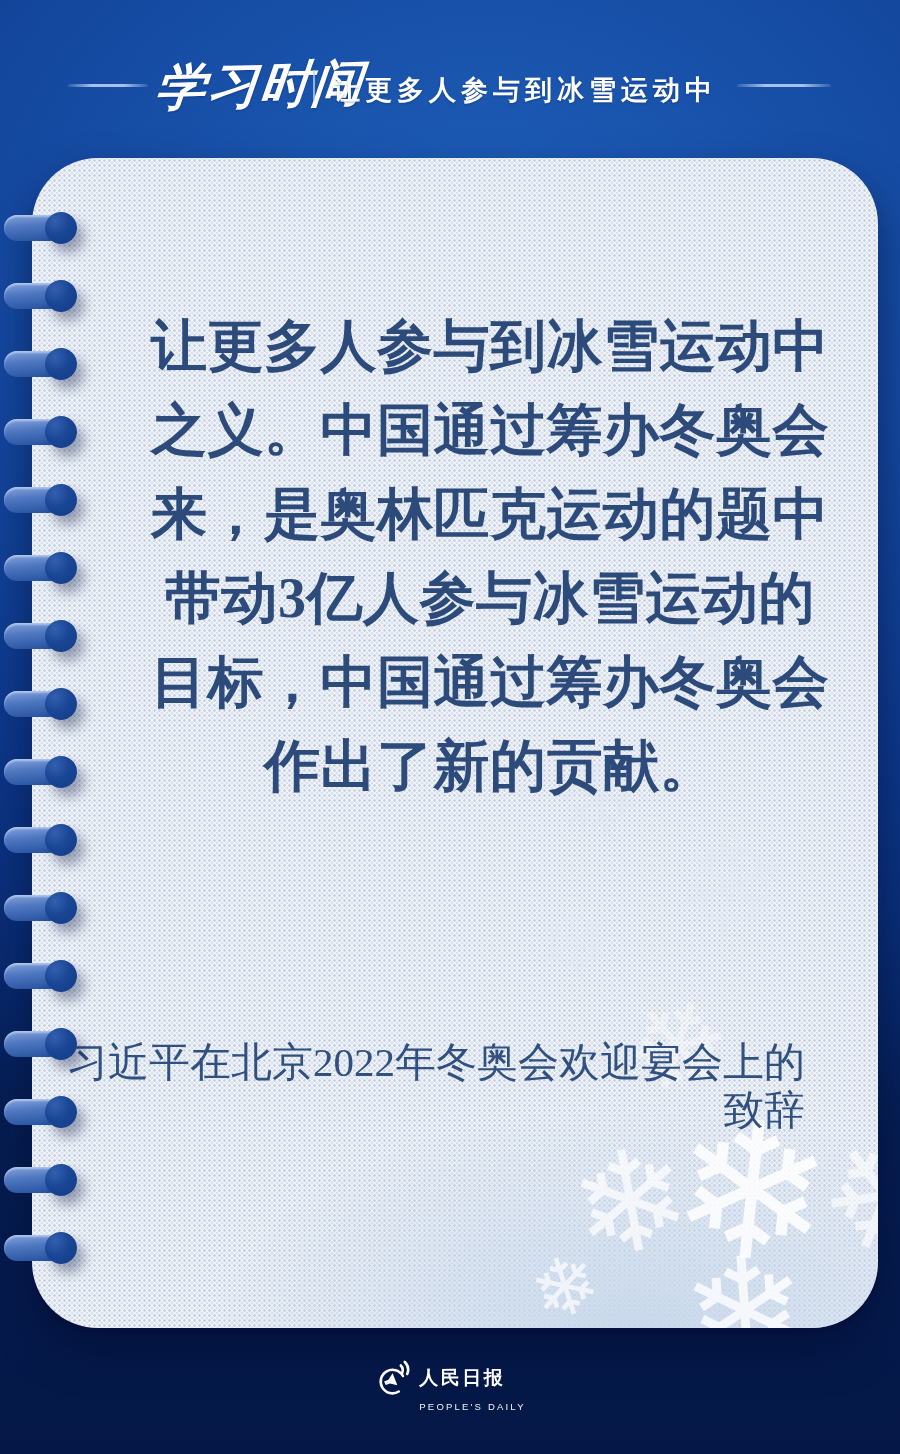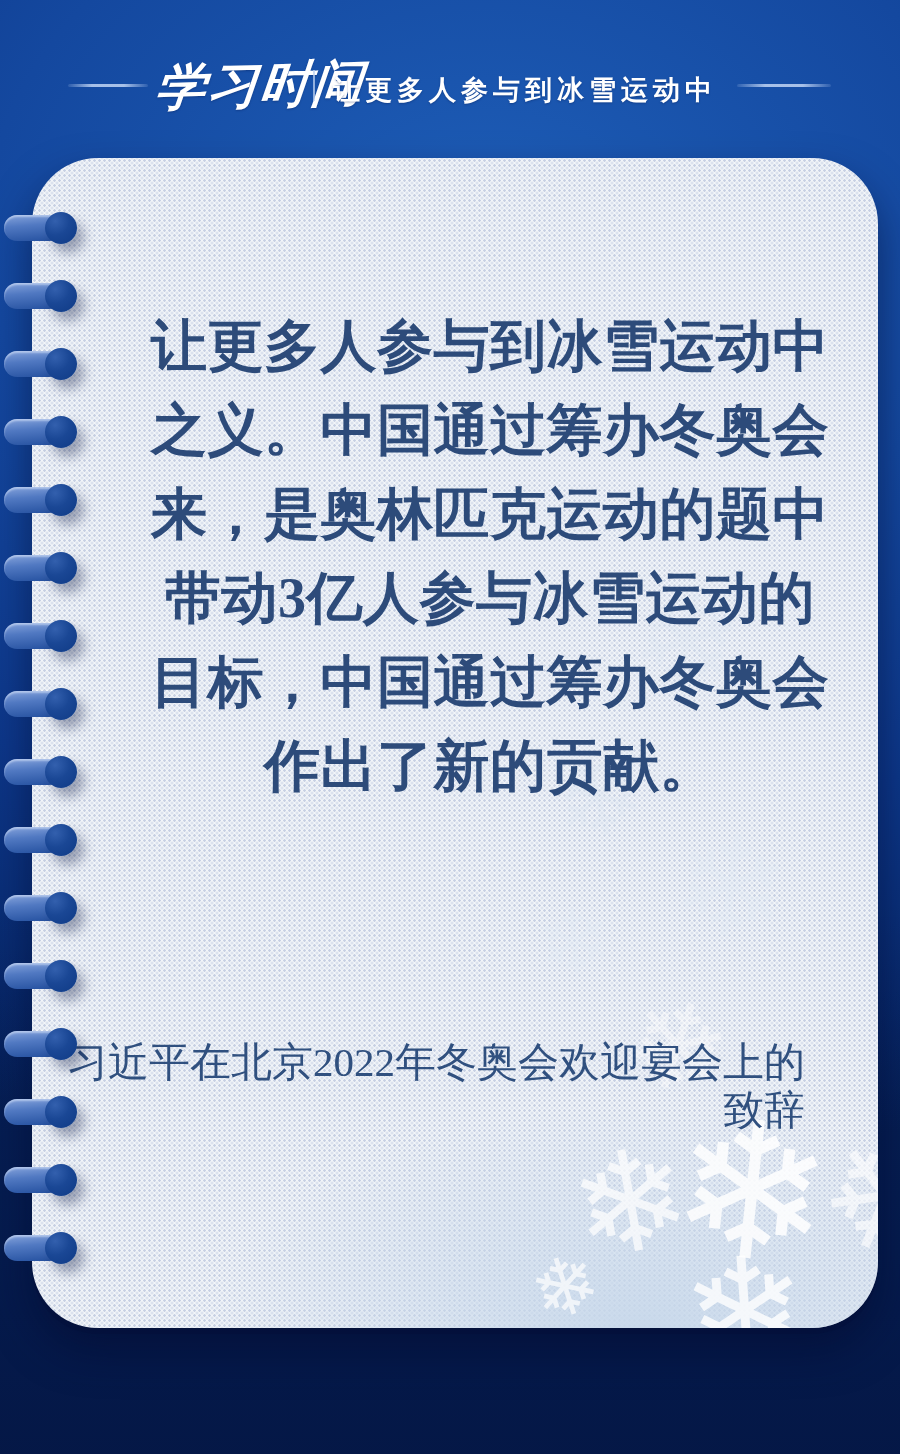--- a/index.html
+++ b/index.html
@@ -143,14 +143,28 @@
     <i class="ring" style="top:759px"></i>
     <i class="ring" style="top:827px"></i>
     <i class="ring" style="top:895px"></i>
     <i class="ring" style="top:963px"></i>
     <i class="ring" style="top:1031px"></i>
     <i class="ring" style="top:1099px"></i>
     <i class="ring" style="top:1167px"></i>
     <i class="ring" style="top:1235px"></i>
   </div>
 
+  <div class="footer">
+    <div class="logo-row">
+      <svg width="36" height="40" viewBox="0 0 36 40" aria-hidden="true">
+        <g fill="none" stroke="#ffffff" stroke-width="2.6" stroke-linecap="round">
+          <path d="M26.5 7.5 q3.2 3.4 1.2 8"></path>
+          <path d="M30.5 4 q5.2 5.4 2.4 12"></path>
+          <path d="M24.5 33.5 A11.8 11.8 0 1 1 28.6 18"></path>
+        </g>
+        <path d="M10 22.5 l4.6 -.8 5.4 -5.6 2.2 12.8 -6.8 -3.4 -4.6 .8 z" fill="#ffffff" transform="rotate(-12 15 24)"></path>
+      </svg>
+      <span class="logo-cn">人民日报</span>
+    </div>
+    <div class="logo-en">PEOPLE'S DAILY</div>
+  </div>
 
 </div>
 
 </body></html>

